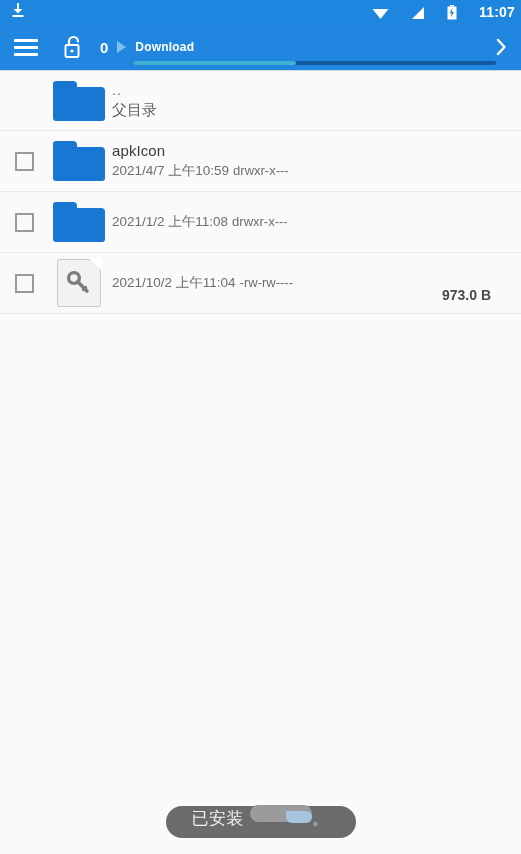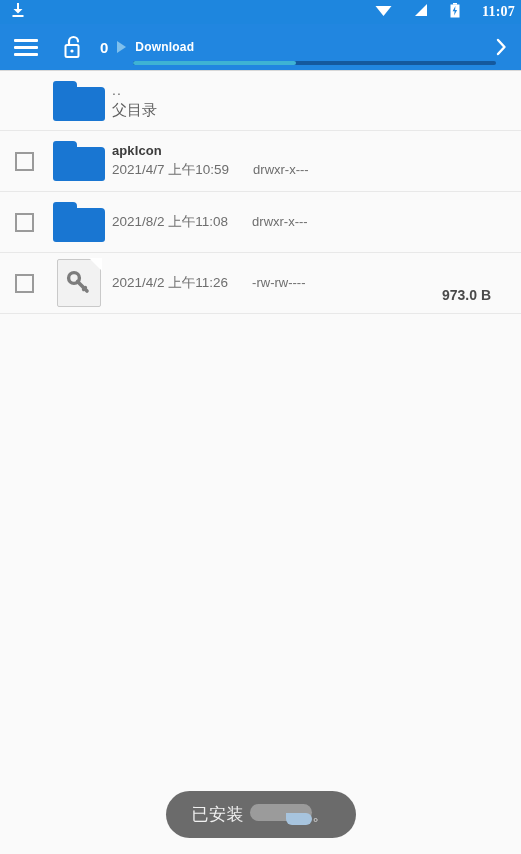--- a/index.html
+++ b/index.html
@@ -11,21 +11,21 @@
   }
   #screen { position:relative; width:521px; height:854px; background:#FAFAFA; }
 
   
   .status-bar {
     height:24px; background:#1E86DE;
     display:flex; align-items:center; justify-content:space-between;
     padding:0 6px 0 10px;
   }
   .status-left { display:flex; align-items:center; }
-  .status-right { display:flex; align-items:center; gap:22px;font-family:Liberation Serif, serif; }
+  .status-right { display:flex; align-items:flex-end; gap:22px; }
   .status-clock {
     color:#fff; font-size:14px; font-weight:bold; letter-spacing:0.2px;
     line-height:24px;
   }
 
   
   .app-bar {
     height:46px; background:#2186E0;
     display:flex; align-items:center; position:relative;
   }
@@ -79,36 +79,36 @@
     position:absolute; inset:0; background:#F2F2F2; border:1px solid #C9C9C9;
     border-radius:2px;
   }
   .doc-icon .fold {
     position:absolute; right:-1px; top:-1px; width:0; height:0;
     border-left:13px solid transparent; border-top:13px solid #FFFFFF;
   }
   .doc-icon svg { position:absolute; left:8px; top:10px; }
 
   .text-cell { flex:1; display:flex; flex-direction:column; justify-content:center; gap:3px; padding-left:2px; }
-  .row-title { font-size:13px; font-weight:bold; color:#3C3C3C; letter-spacing:0.1px; }
+  .row-title { font-size:15px; font-weight:normal; color:#3C3C3C; letter-spacing:0.1px; }
   .row-title.plain { font-weight:normal; font-size:14px; color:#6A6A6A; letter-spacing:1px; }
   .row-sub { font-size:13.5px; color:#6E6E6E; display:flex; align-items:baseline;text-align:right; }
-  .row-sub .perm { margin-left:24px; font-size:13px; color:#6E6E6E; }
+  .row-sub .perm { margin-left:4px; font-size:13px; color:#6E6E6E; }
   .row-sub.big { font-size:15px; color:#5E5E5E; }
   .size-cell {
     padding-right:30px; font-size:14px; font-weight:bold; color:#4A4A4A;
     align-self:flex-end; padding-bottom:10px;
   }
 
   
   .toast {
     position:absolute; left:50%; transform:translateX(-50%);
     bottom:16px; background:#6B6B6B; color:#F0F0F0;
-    border-radius:24px; height:47px; min-width:190px;
-    display:flex; align-items:center; justify-content:center;
+    border-radius:24px; height:32px; min-width:190px;
+    display:flex; justify-content:center;
     padding:1px 22px; font-size:17px; letter-spacing:0.5px;
   }
   .toast .redact-a {
     display:inline-block; width:62px; height:17px; background:#9B9B9B;
     border-radius:9px; margin:0 1px 0 6px; vertical-align:middle;
     position:relative; top:-2px;
   }
   .toast .redact-b {
     display:inline-block; width:26px; height:12px; background:#A7C4DE;
     border-radius:0 7px 7px 7px; margin-left:-27px; vertical-align:middle;
@@ -222,21 +222,21 @@
           <div class="checkbox"></div>
         </div>
         <div class="icon-cell">
           <div class="folder-icon">
     <div class="tab"></div>
     <div class="body"></div>
   </div>
         </div>
         <div class="text-cell">
           <div class="row-sub">
-            <span>2021/8/2 上午11:08</span>
+            <span>2021/1/2 上午11:08</span>
             <span class="perm">drwxr-x---</span>
           </div>
         </div>
       </div>
       <div class="row">
         <div class="cb-cell">
           <div class="checkbox"></div>
         </div>
         <div class="icon-cell">
           <div class="doc-icon">
@@ -244,21 +244,21 @@
     <div class="fold"></div>
     <svg width="28" height="28" viewBox="0 0 28 28">
       <circle cx="9" cy="9" r="5.4" fill="none" stroke="#7D7D7D" stroke-width="3.4"></circle>
       <path d="M12.5 12.5 L22 22" stroke="#7D7D7D" stroke-width="3.6" stroke-linecap="round"></path>
       <path d="M18.5 20.5 L20.5 18.5" stroke="#7D7D7D" stroke-width="3.2" stroke-linecap="round"></path>
     </svg>
   </div>
         </div>
         <div class="text-cell">
           <div class="row-sub">
-            <span>2021/4/2 上午11:26</span>
+            <span>2021/10/2 上午11:04</span>
             <span class="perm">-rw-rw----</span>
           </div>
         </div>
         <div class="size-cell">973.0 B</div>
       </div>
     </div>
 
   <div class="toast">
     <span>已安装</span>
     <span class="redact-a"></span>

